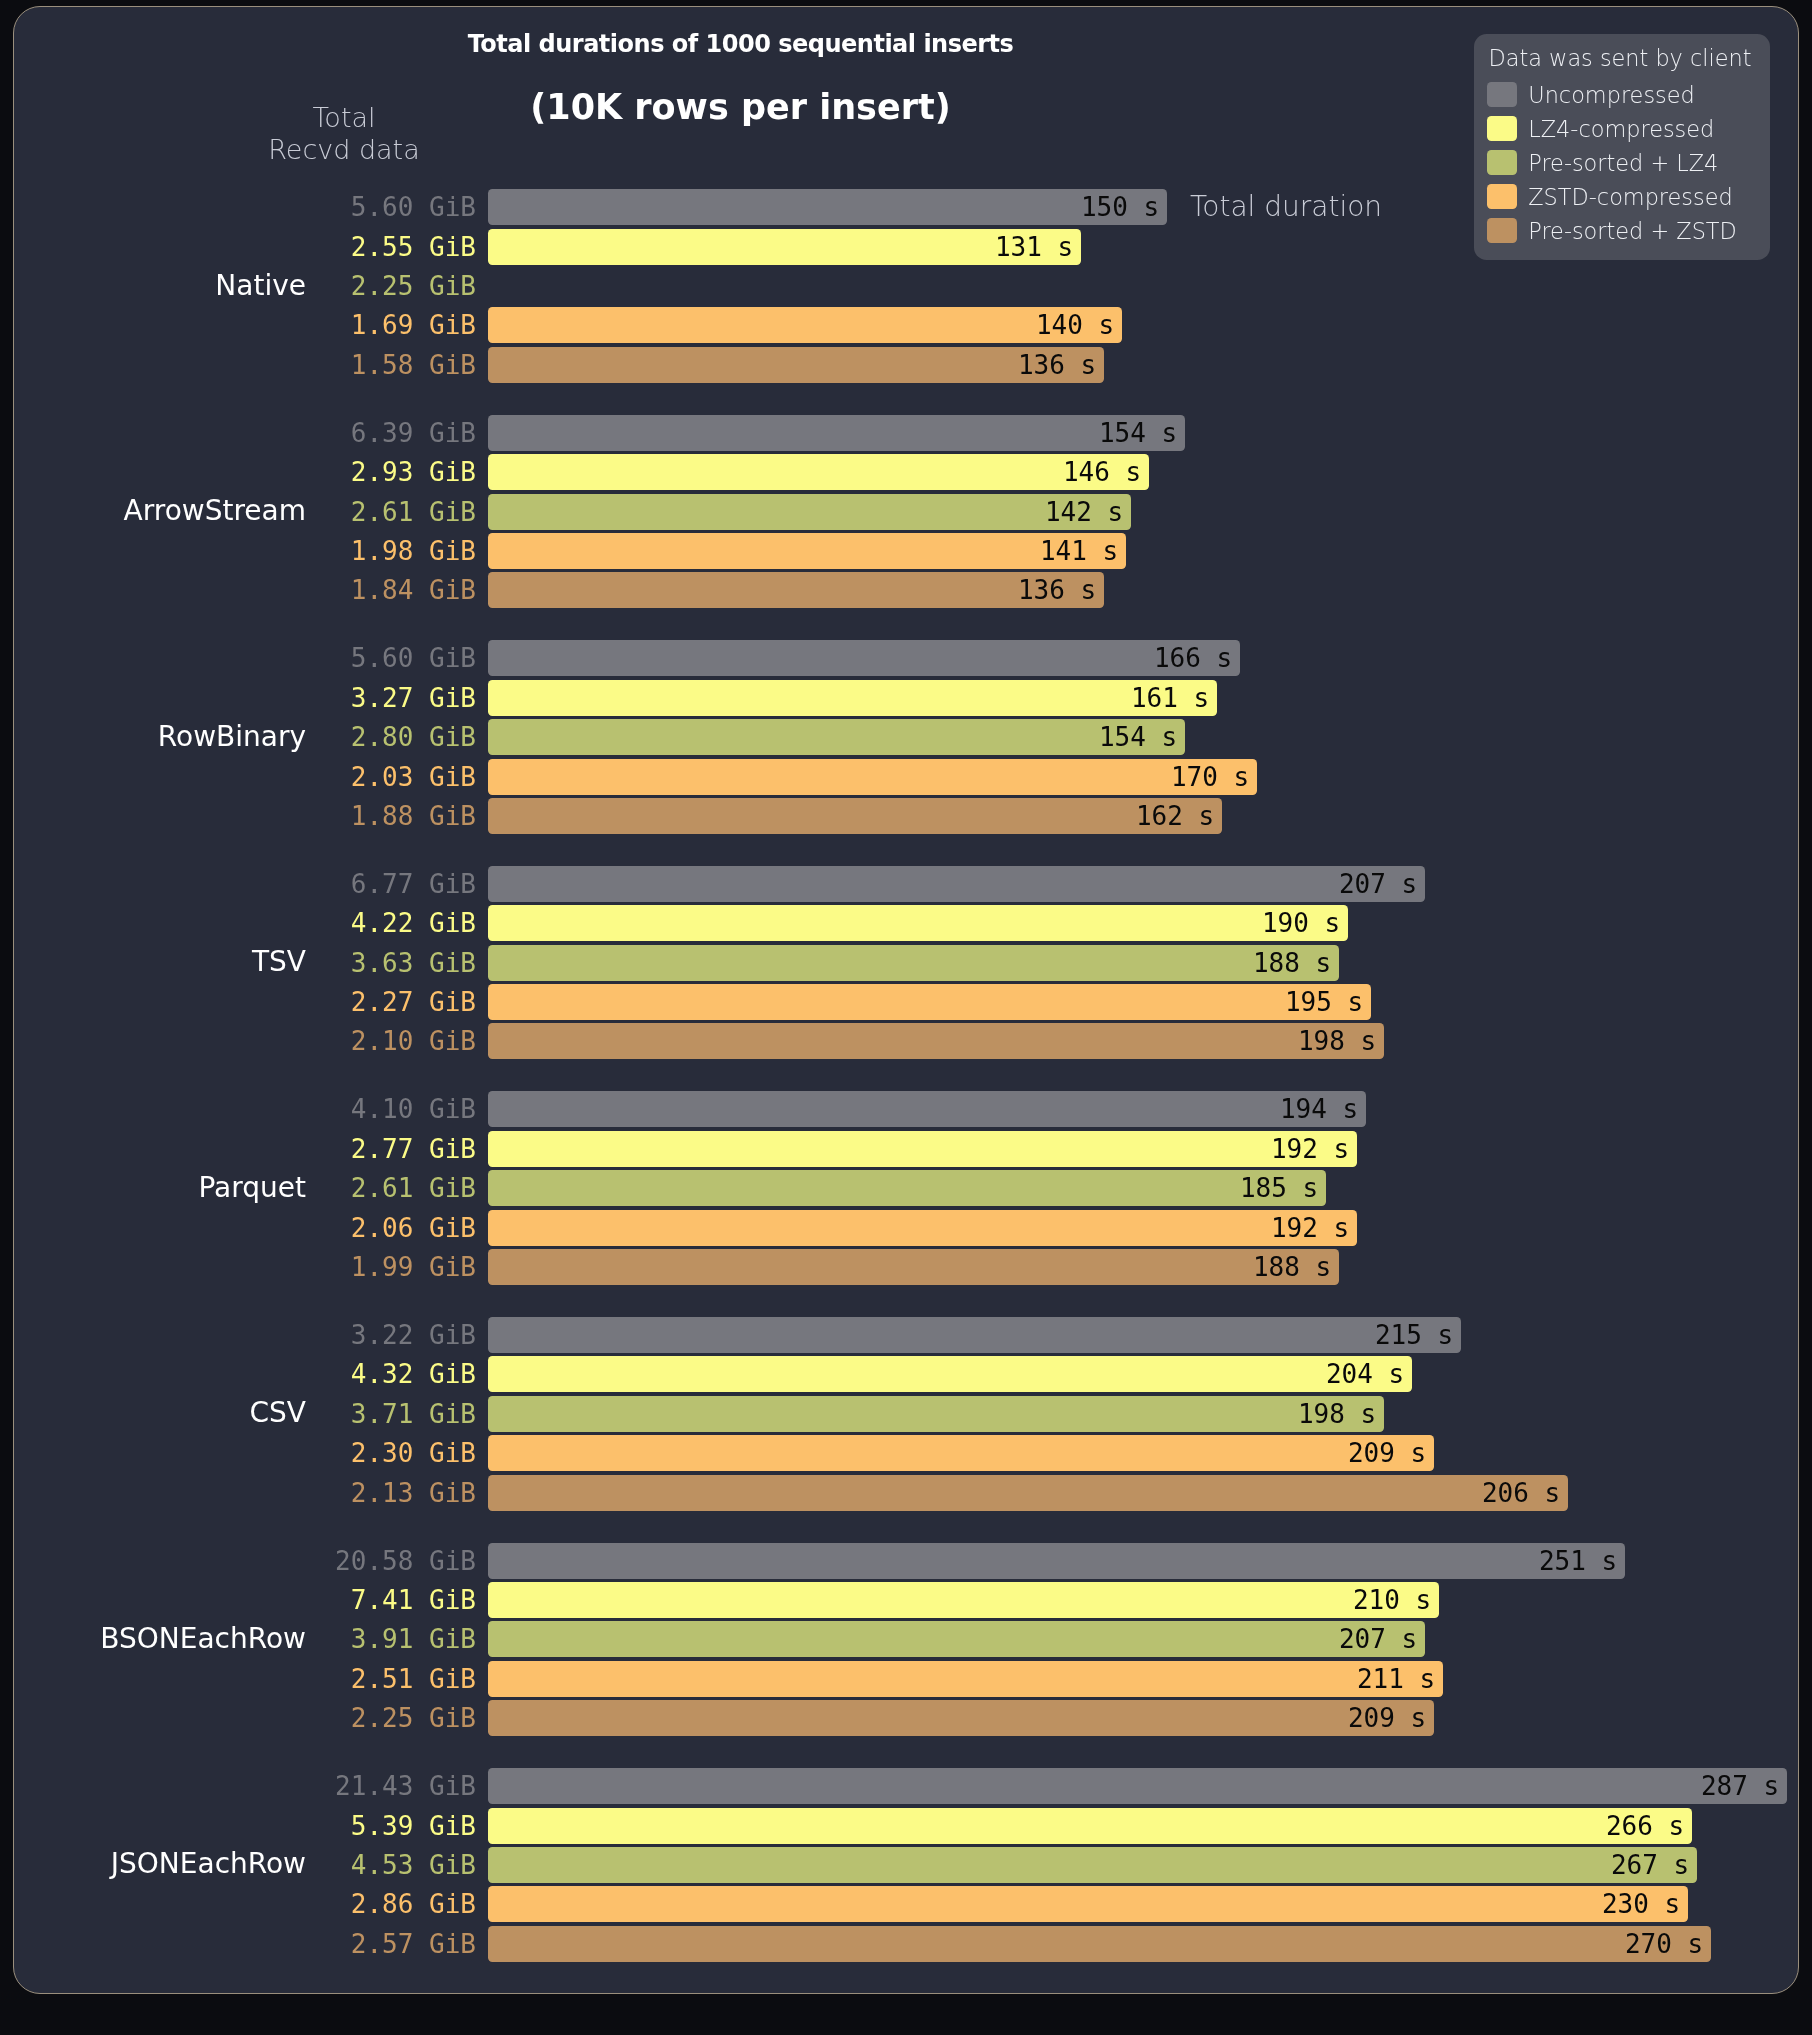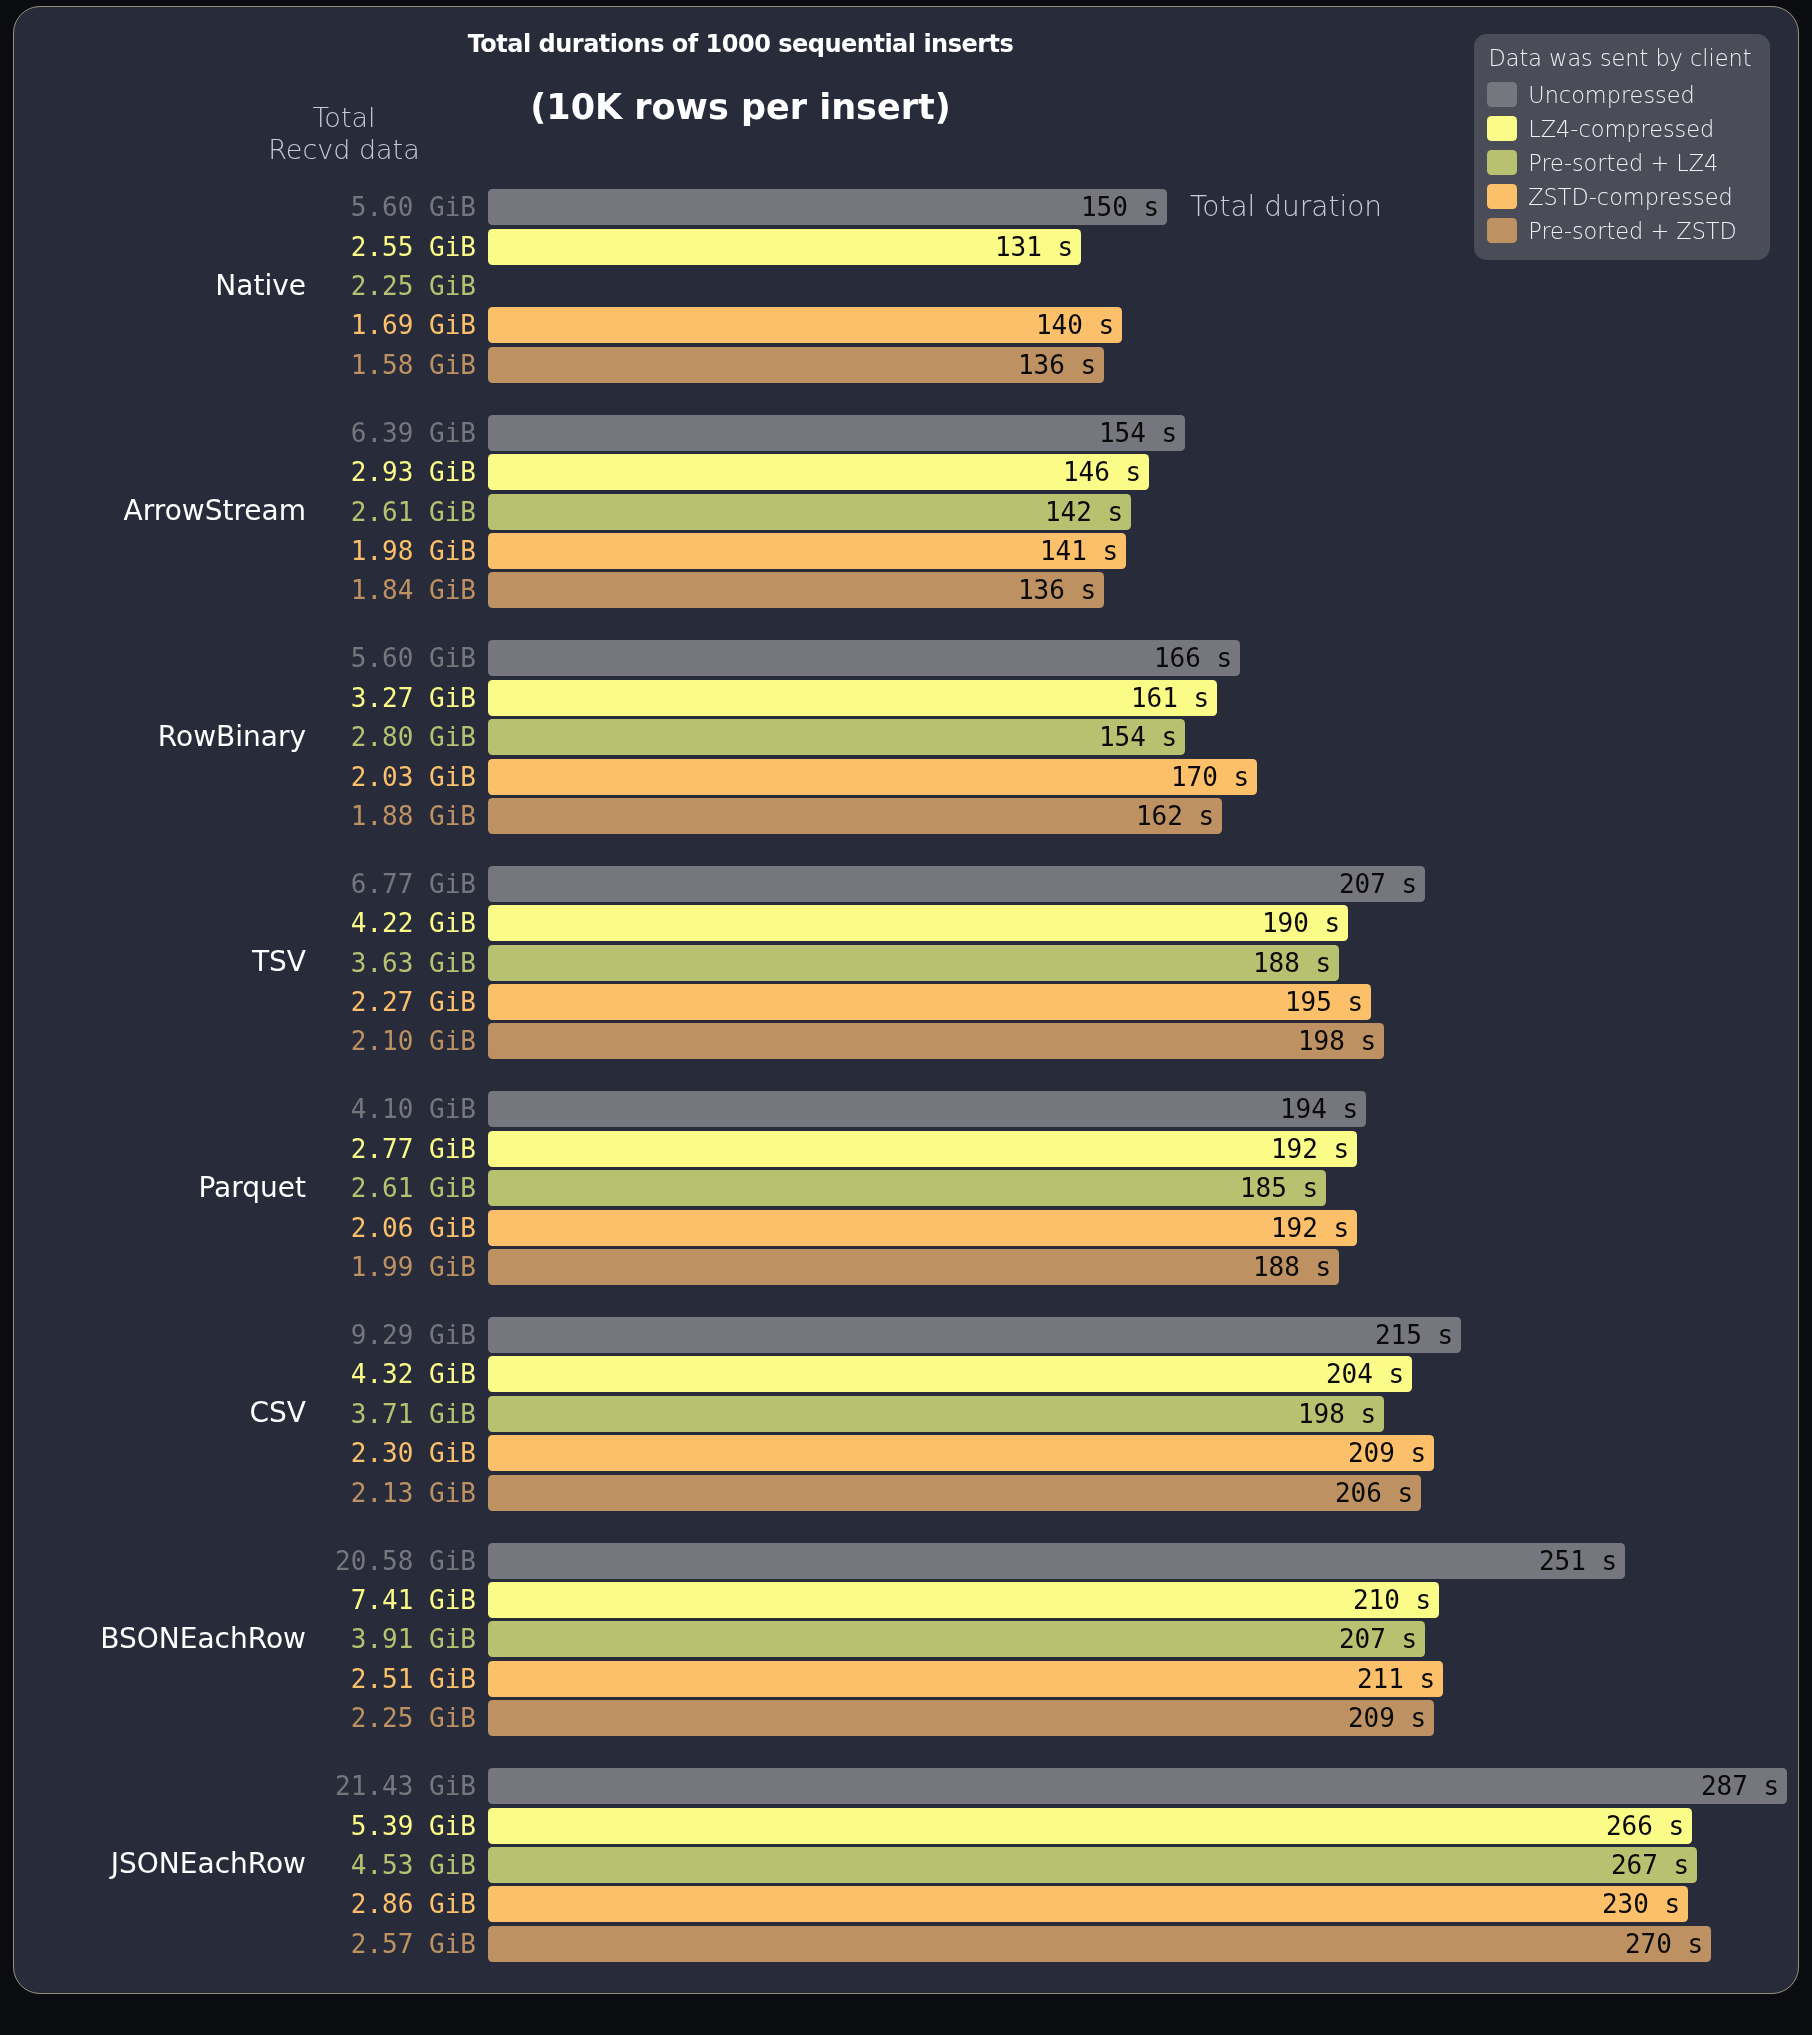--- a/index.html
+++ b/index.html
@@ -337,21 +337,21 @@
         <div class="barrow" style="top: 1242px;">
           <div class="gib" style="color: rgb(189, 145, 97);">1.99 GiB</div>
           <div class="bar" style="background: rgb(189, 145, 97); width: 851px;">
             <div class="barval">188 s</div>
           </div>
         </div>
       </div>
       <div class="group" style="top: 0px;">
         <div class="grouplabel" style="top: 1389px;">CSV</div>
         <div class="barrow" style="top: 1310px;">
-          <div class="gib" style="color: rgb(118, 119, 126);">9.29 GiB</div>
+          <div class="gib" style="color: rgb(118, 119, 126);">3.22 GiB</div>
           <div class="bar" style="background: rgb(118, 119, 126); width: 973px;">
             <div class="barval">215 s</div>
           </div>
         </div>
         <div class="barrow" style="top: 1349px;">
           <div class="gib" style="color: rgb(251, 251, 135);">4.32 GiB</div>
           <div class="bar" style="background: rgb(251, 251, 135); width: 924px;">
             <div class="barval">204 s</div>
           </div>
         </div>
@@ -362,21 +362,21 @@
           </div>
         </div>
         <div class="barrow" style="top: 1428px;">
           <div class="gib" style="color: rgb(252, 192, 107);">2.30 GiB</div>
           <div class="bar" style="background: rgb(252, 192, 107); width: 946px;">
             <div class="barval">209 s</div>
           </div>
         </div>
         <div class="barrow" style="top: 1468px;">
           <div class="gib" style="color: rgb(189, 145, 97);">2.13 GiB</div>
-          <div class="bar" style="background: rgb(189, 145, 97); width: 933px;">
+          <div class="bar" style="background: rgb(189, 145, 97); width: 1080px;">
             <div class="barval">206 s</div>
           </div>
         </div>
       </div>
       <div class="group" style="top: 0px;">
         <div class="grouplabel" style="top: 1615px;">BSONEachRow</div>
         <div class="barrow" style="top: 1536px;">
           <div class="gib" style="color: rgb(118, 119, 126);">20.58 GiB</div>
           <div class="bar" style="background: rgb(118, 119, 126); width: 1137px;">
             <div class="barval">251 s</div>

